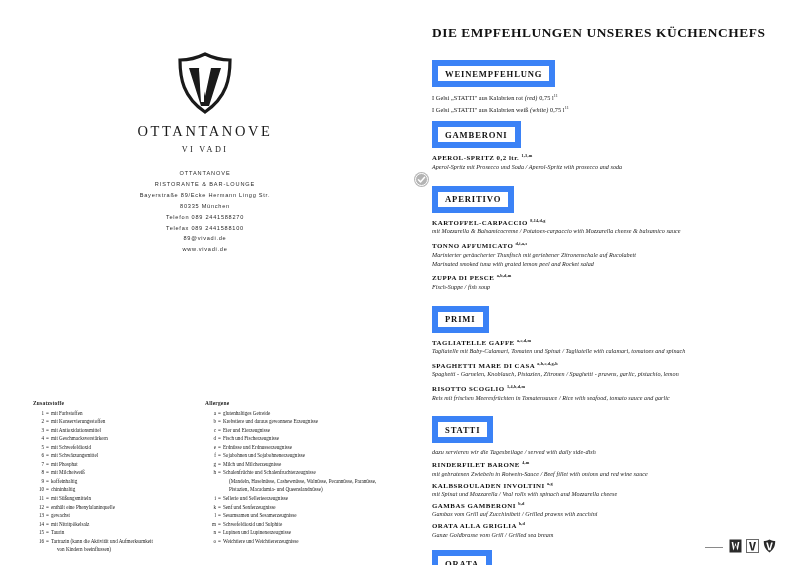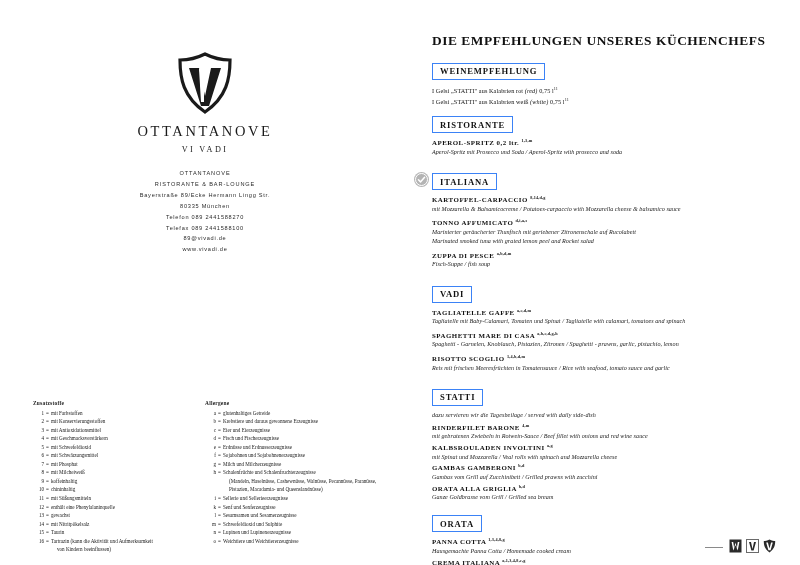--- a/index.html
+++ b/index.html
@@ -102,38 +102,38 @@
   #menu-column {
     position: absolute;
     left: 428px;
     top: 0;
     width: 360px;
     height: 565px;
   }
   #menu-title {
     position: absolute;
     left: 4px;
-    top: 33px;
+    top: 25px;
     font-family: "Liberation Serif", serif;
     font-weight: bold;
     font-size: 13.4px;
     letter-spacing: 0.55px;
     color: #111;
     white-space: nowrap;
   }
   #menu-body {
     position: absolute;
     left: 4px;
     top: 60px;
     width: 352px;
   }
   .section { margin-bottom: 0; }
   .section-head {
     display: inline-block;
-    border: 1px solid #3b82f6;
+    border: 6px solid #3b82f6;
     padding: 2.5px 7px 2.5px 7px;
     font-weight: bold;
     font-size: 8.6px;
     letter-spacing: 0.85px;
     color: #111;
     margin-bottom: 5px;
   }
   .section-note {
     font-style: italic;
     font-size: 6.1px;
@@ -407,38 +407,38 @@
     <circle cx="6.5" cy="6.5" r="6" fill="#9b9b9b" stroke="#ffffff" stroke-width="1"></circle>
     <path d="M3.4 6.8 L5.5 8.9 L9.6 4.2" fill="none" stroke="#ffffff" stroke-width="1.5" stroke-linecap="round" stroke-linejoin="round"></path>
   </svg>
 </div>
 
 <div id="menu-column">
   <div id="menu-title">DIE EMPFEHLUNGEN UNSERES KÜCHENCHEFS</div>
   <div id="menu-body">
       <div class="section"><div class="section-head">WEINEMPFEHLUNG</div><div class="wine-line"><span>I Gelsi „STATTI" aus Kalabrien rot</span> <span class="wi">(red)</span> <span>0,75 l</span><span class="pricesup">11</span></div><div class="wine-line"><span>I Gelsi „STATTI" aus Kalabrien weiß</span> <span class="wi">(white)</span> <span>0,75 l</span><span class="pricesup">11</span></div></div>
       <div class="sec-gap sm"></div>
-      <div class="section"><div class="section-head">RISTORANTE</div><div class="item">
+      <div class="section"><div class="section-head">GAMBERONI</div><div class="item">
           <div class="item-name"><span>APEROL-SPRITZ 0,2 ltr.</span> <span class="sup">1,3,m</span></div>
           <div class="item-desc">Aperol-Spritz mit Prosecco und Soda / Aperol-Spritz with prosecco and soda</div>
         </div></div>
       <div class="sec-gap"></div>
-      <div class="section"><div class="section-head">ITALIANA</div><div class="item">
+      <div class="section"><div class="section-head">APERITIVO</div><div class="item">
           <div class="item-name"><span>KARTOFFEL-CARPACCIO</span> <span class="sup">8,14,d,g</span></div>
           <div class="item-desc">mit Mozzarella &amp; Balsamicocreme / Potatoes-carpaccio with Mozzarella cheese &amp; balsamico sauce</div>
         </div><div class="item">
           <div class="item-name"><span>TONNO AFFUMICATO</span> <span class="sup">d,i,a,s</span></div>
           <div class="item-desc">Marinierter geräucherter Thunfisch mit geriebener Zitronenschale auf Rucolabett</div>
           <div class="item-desc">Marinated smoked tuna with grated lemon peel and Rocket salad</div>
         </div><div class="item">
           <div class="item-name"><span>ZUPPA DI PESCE</span> <span class="sup">a,b,d,m</span></div>
           <div class="item-desc">Fisch-Suppe / fish soup</div>
         </div></div>
       <div class="sec-gap"></div>
-      <div class="section"><div class="section-head">VADI</div><div class="item">
+      <div class="section"><div class="section-head">PRIMI</div><div class="item">
           <div class="item-name"><span>TAGLIATELLE GAFFE</span> <span class="sup">a,c,d,m</span></div>
           <div class="item-desc">Tagliatelle mit Baby-Calamari, Tomaten und Spinat / Tagliatelle with calamari, tomatoes and spinach</div>
         </div><div class="item">
           <div class="item-name"><span>SPAGHETTI MARE DI CASA</span> <span class="sup">a,b,c,d,g,h</span></div>
           <div class="item-desc">Spaghetti - Garnelen, Knoblauch, Pistazien, Zitronen / Spaghetti - prawns, garlic, pistachio, lemon</div>
         </div><div class="item">
           <div class="item-name"><span>RISOTTO SCOGLIO</span> <span class="sup">1,4,b,d,m</span></div>
           <div class="item-desc">Reis mit frischen Meeresfrüchten in Tomatensauce / Rice with seafood, tomato sauce and garlic</div>
         </div></div>
       <div class="sec-gap"></div>

